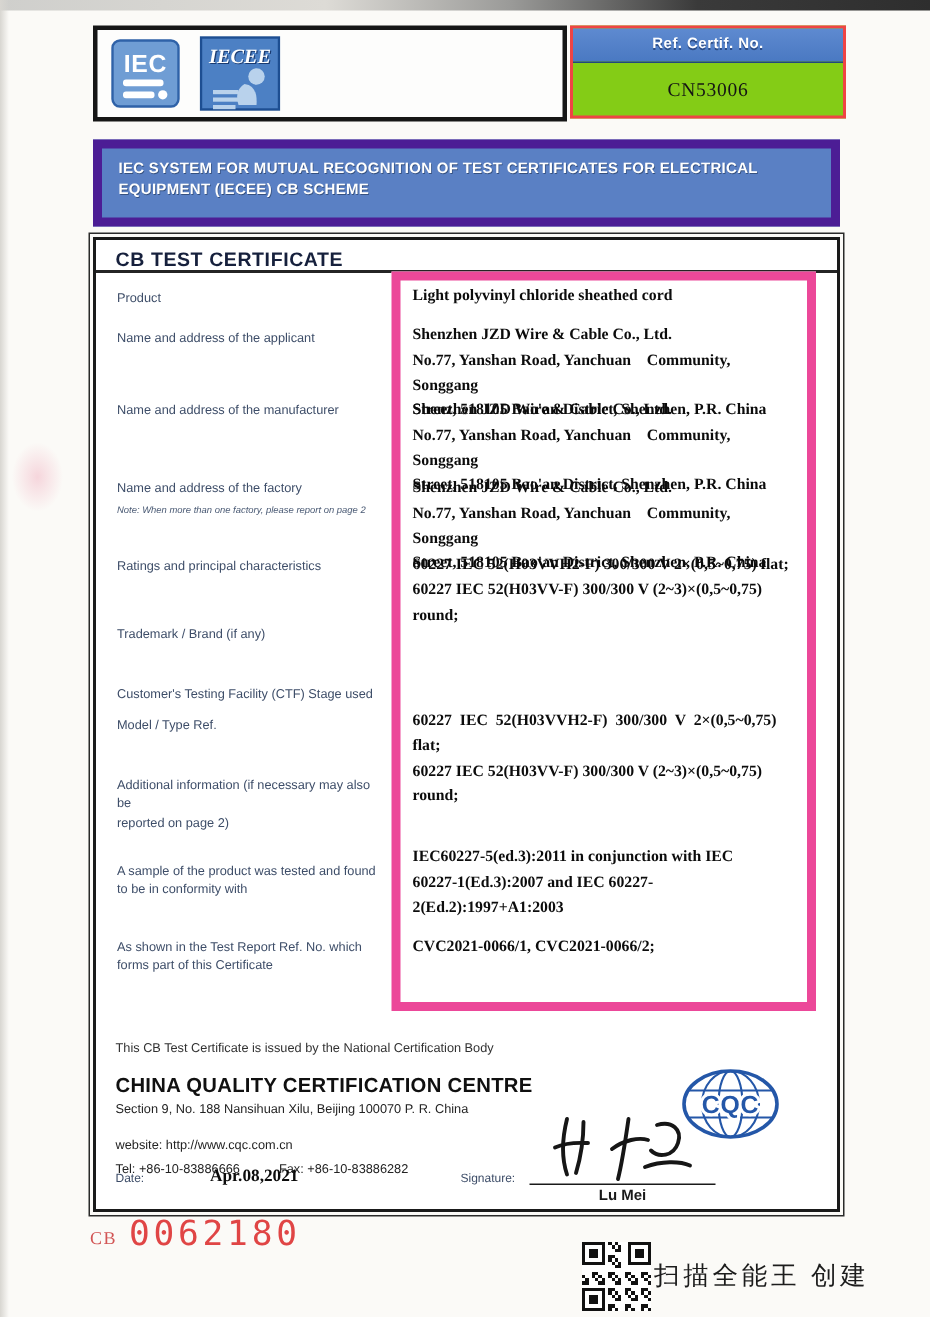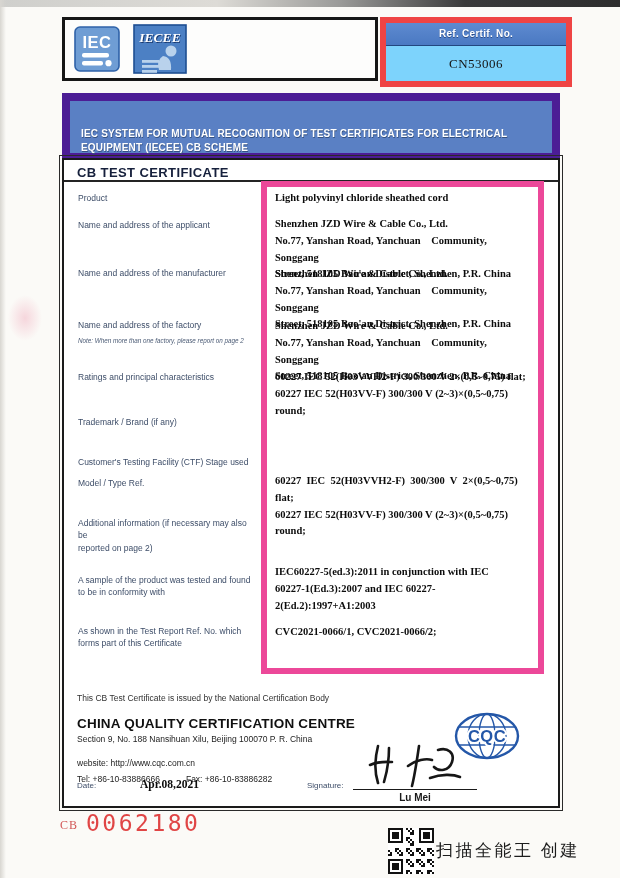--- a/index.html
+++ b/index.html
@@ -16,31 +16,31 @@
   .scan-left{left:0;top:0;width:6px;height:878px;
     background:linear-gradient(to right,#d8d6d1,rgba(255,255,255,0));}
   .smudge{left:8px;top:295px;width:34px;height:46px;
     background:radial-gradient(closest-side,rgba(232,120,150,.28),rgba(232,120,150,0));}
 
   
   .logos-box{left:62px;top:17px;width:310px;height:58px;background:#fdfdfc;
     border:3px solid #161616;display:flex;align-items:center;}
   .logo-iec{margin-left:9px;width:46px;height:46px;}
   .logo-iecee{margin-left:13px;width:54px;height:50px;}
-  .ref-box{left:380px;top:17px;width:180px;height:58px;background:#7dd3fc;border:6px solid #ef4444;}
+  .ref-box{left:380px;top:17px;width:180px;height:58px;background:#84cc16;border:2px solid #ef4444;}
   .ref-head{height:22px;background:linear-gradient(#5e8ad0,#4a79c2);
     color:#fff;font-weight:bold;font-size:10px;text-align:center;line-height:22px;
     letter-spacing:.3px;text-shadow:0 1px 0 #2c4c86;border-bottom:1px solid #22477f;}
   .ref-val{height:36px;display:flex;align-items:center;justify-content:center;
     font-family:"Liberation Serif",serif;font-size:13px;color:#141414;letter-spacing:.5px;}
 
   
   .banner{left:62px;top:93px;width:498px;height:58px;background:#5a80c4;
-    border:8px solid #4c1d95;box-sizing:border-box;color:#fff;font-weight:bold;
-    font-size:10px;line-height:1.4;padding:26px 11px;letter-spacing:.2px;
+    border:6px solid #4c1d95;box-sizing:border-box;color:#fff;font-weight:bold;
+    font-size:10px;line-height:1.4;padding:7px 11px;letter-spacing:.2px;
     text-shadow:.5px .8px 0 #35507f;}
 
   
   .main-box{left:62px;top:158px;width:498px;height:650px;background:#fff;
     border:2px solid #1a1a1a;outline:1px solid #2a2a2a;outline-offset:2px;box-sizing:border-box;}
   .cert-title{position:absolute;top:5px;left:13px;font-size:13px;font-weight:bold;
     color:#16203c;letter-spacing:.4px;}
   .title-rule{position:absolute;top:20px;left:0;right:0;border-top:2px solid #242424;}
   .form{position:absolute;top:21px;left:0;right:0;height:500px;padding-left:46px;}
   .flabel{position:absolute;left:14px;width:180px;font-size:8.5px;color:#3d4d68;

